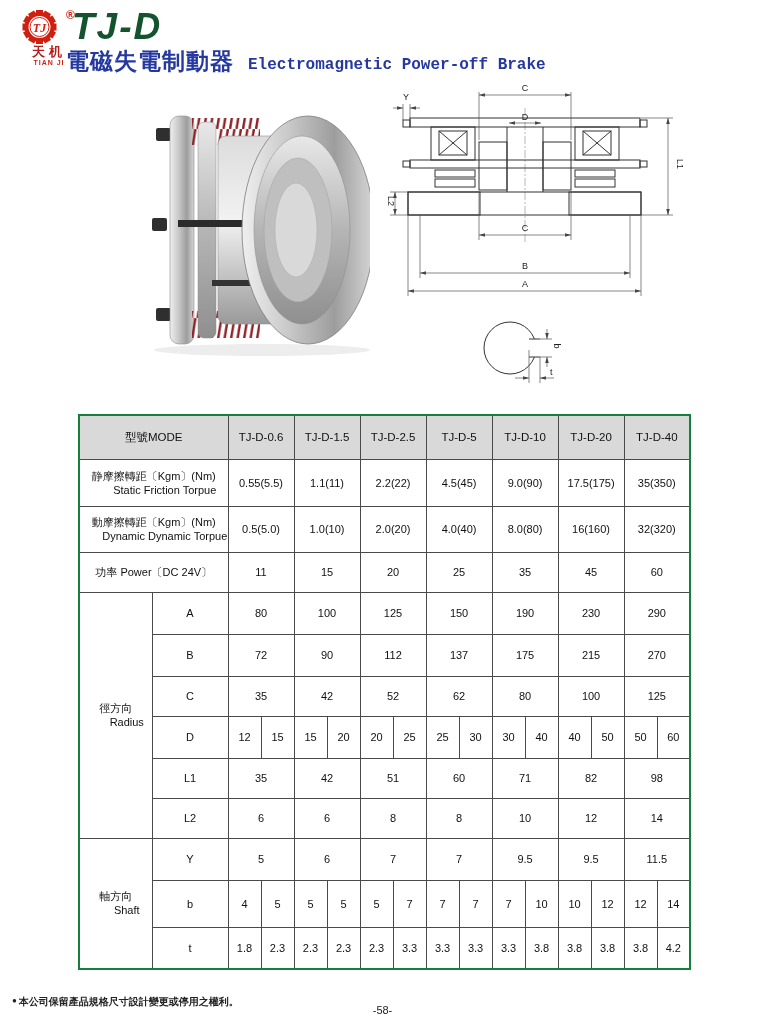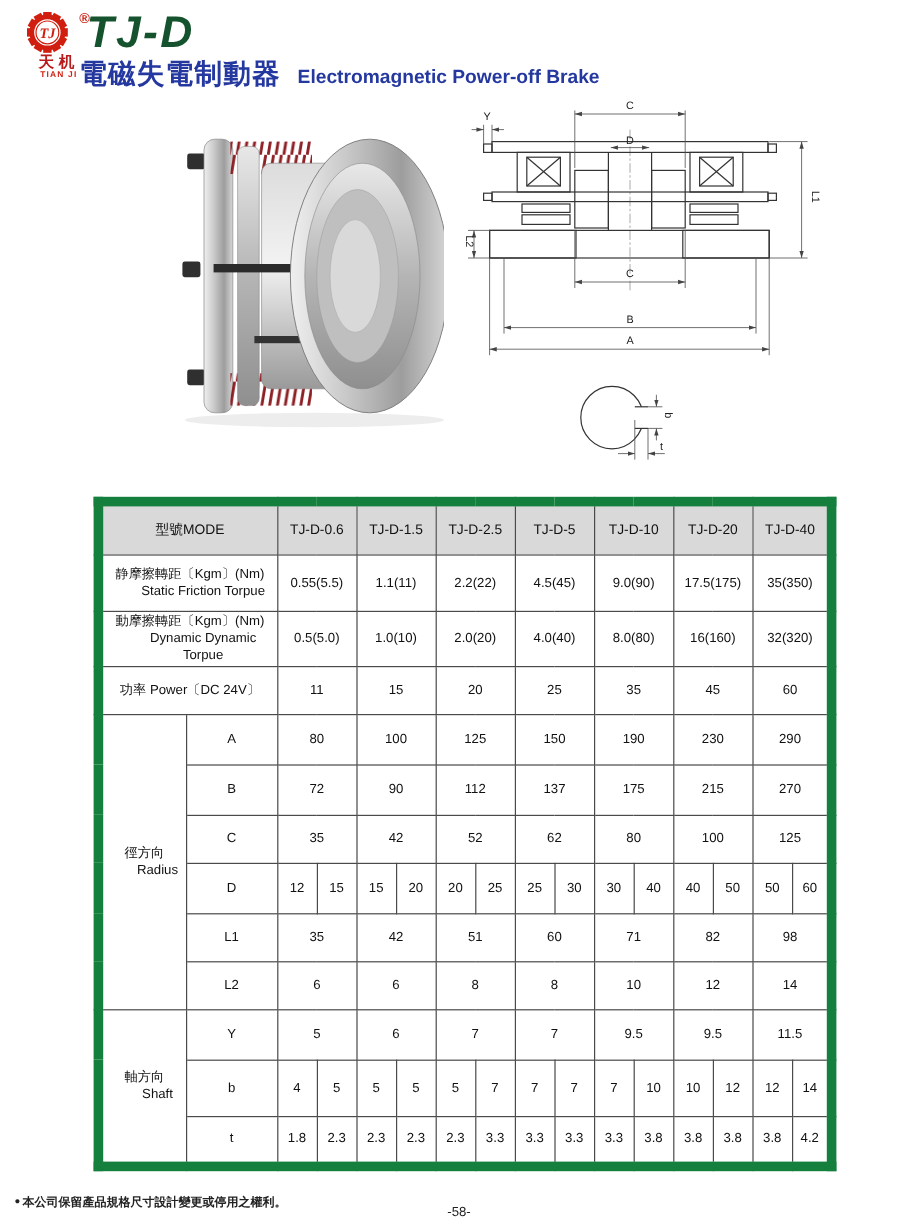--- a/index.html
+++ b/index.html
@@ -8,39 +8,39 @@
   
   .logo{position:absolute;left:12px;top:6px;width:62px;height:66px;}
   .logo svg{display:block;}
   .reg{position:absolute;left:54px;top:2px;color:#d01f10;font-size:12px;font-weight:bold;}
   .logo-zh{position:absolute;left:14px;top:39px;width:46px;text-align:center;color:#b91c1c;
            font-size:13px;font-weight:bold;letter-spacing:4px;line-height:13px;}
   .logo-en{position:absolute;left:14px;top:53px;width:46px;text-align:center;color:#d01f10;
            font-size:7px;font-weight:bold;letter-spacing:1px;}
   .series{position:absolute;left:72px;top:6px;color:#14532d;font-size:37px;font-weight:bold;
           font-style:italic;letter-spacing:2px;}
-  .subtitle{position:absolute;left:66px;top:46px;white-space:nowrap;}
+  .subtitle{position:absolute;left:66px;top:46px;white-space:nowrap;font-family:Liberation Mono, monospace;}
   .subtitle .zh{color:#2438a0;font-size:23px;font-weight:bold;letter-spacing:1px;}
   .subtitle .en{color:#2438a0;font-size:16px;font-weight:bold;margin-left:14px;}
   
   .photo{position:absolute;left:112px;top:102px;}
   .drawing{position:absolute;left:383px;top:80px;}
   .dtx{font:9px "Liberation Sans",sans-serif;fill:#222;}
   .dln{stroke:#555;stroke-width:0.7;fill:none;}
   .dcl{stroke:#888;stroke-width:0.6;stroke-dasharray:8 2 2 2;fill:none;}
   .oln{stroke:#333;stroke-width:1;fill:none;}
   
   .spec{position:absolute;left:78px;top:414px;border-collapse:collapse;table-layout:fixed;
         width:611px;}
   .spec td{border:1px solid #4a4a4a;text-align:center;vertical-align:middle;padding:0;
            font-size:11px;color:#111;overflow:hidden;}
   .spec .hdr td{background:#d9d9d9;font-size:11.5px;}
   .spec .lbl{line-height:14px;}
   .spec .lbl .l2{font-size:11px;padding-left:22px;}
-  .spec{border:8px solid #15803d;}
+  .spec{border:2px solid #15803d;}
   
   .foot{position:absolute;left:12px;top:995px;}
   .foot .zh{font-size:10px;color:#222;font-weight:bold;}
   .foot .zh .bullet{font-size:8px;vertical-align:2px;margin-right:2px;}
   .foot .en{font-size:8.5px;color:#333;margin-left:8px;margin-top:1px;}
   .pageno{position:absolute;left:0;top:1004px;width:765px;text-align:center;
           font-size:11px;color:#222;}
 </style>
 </head>
 <body>

